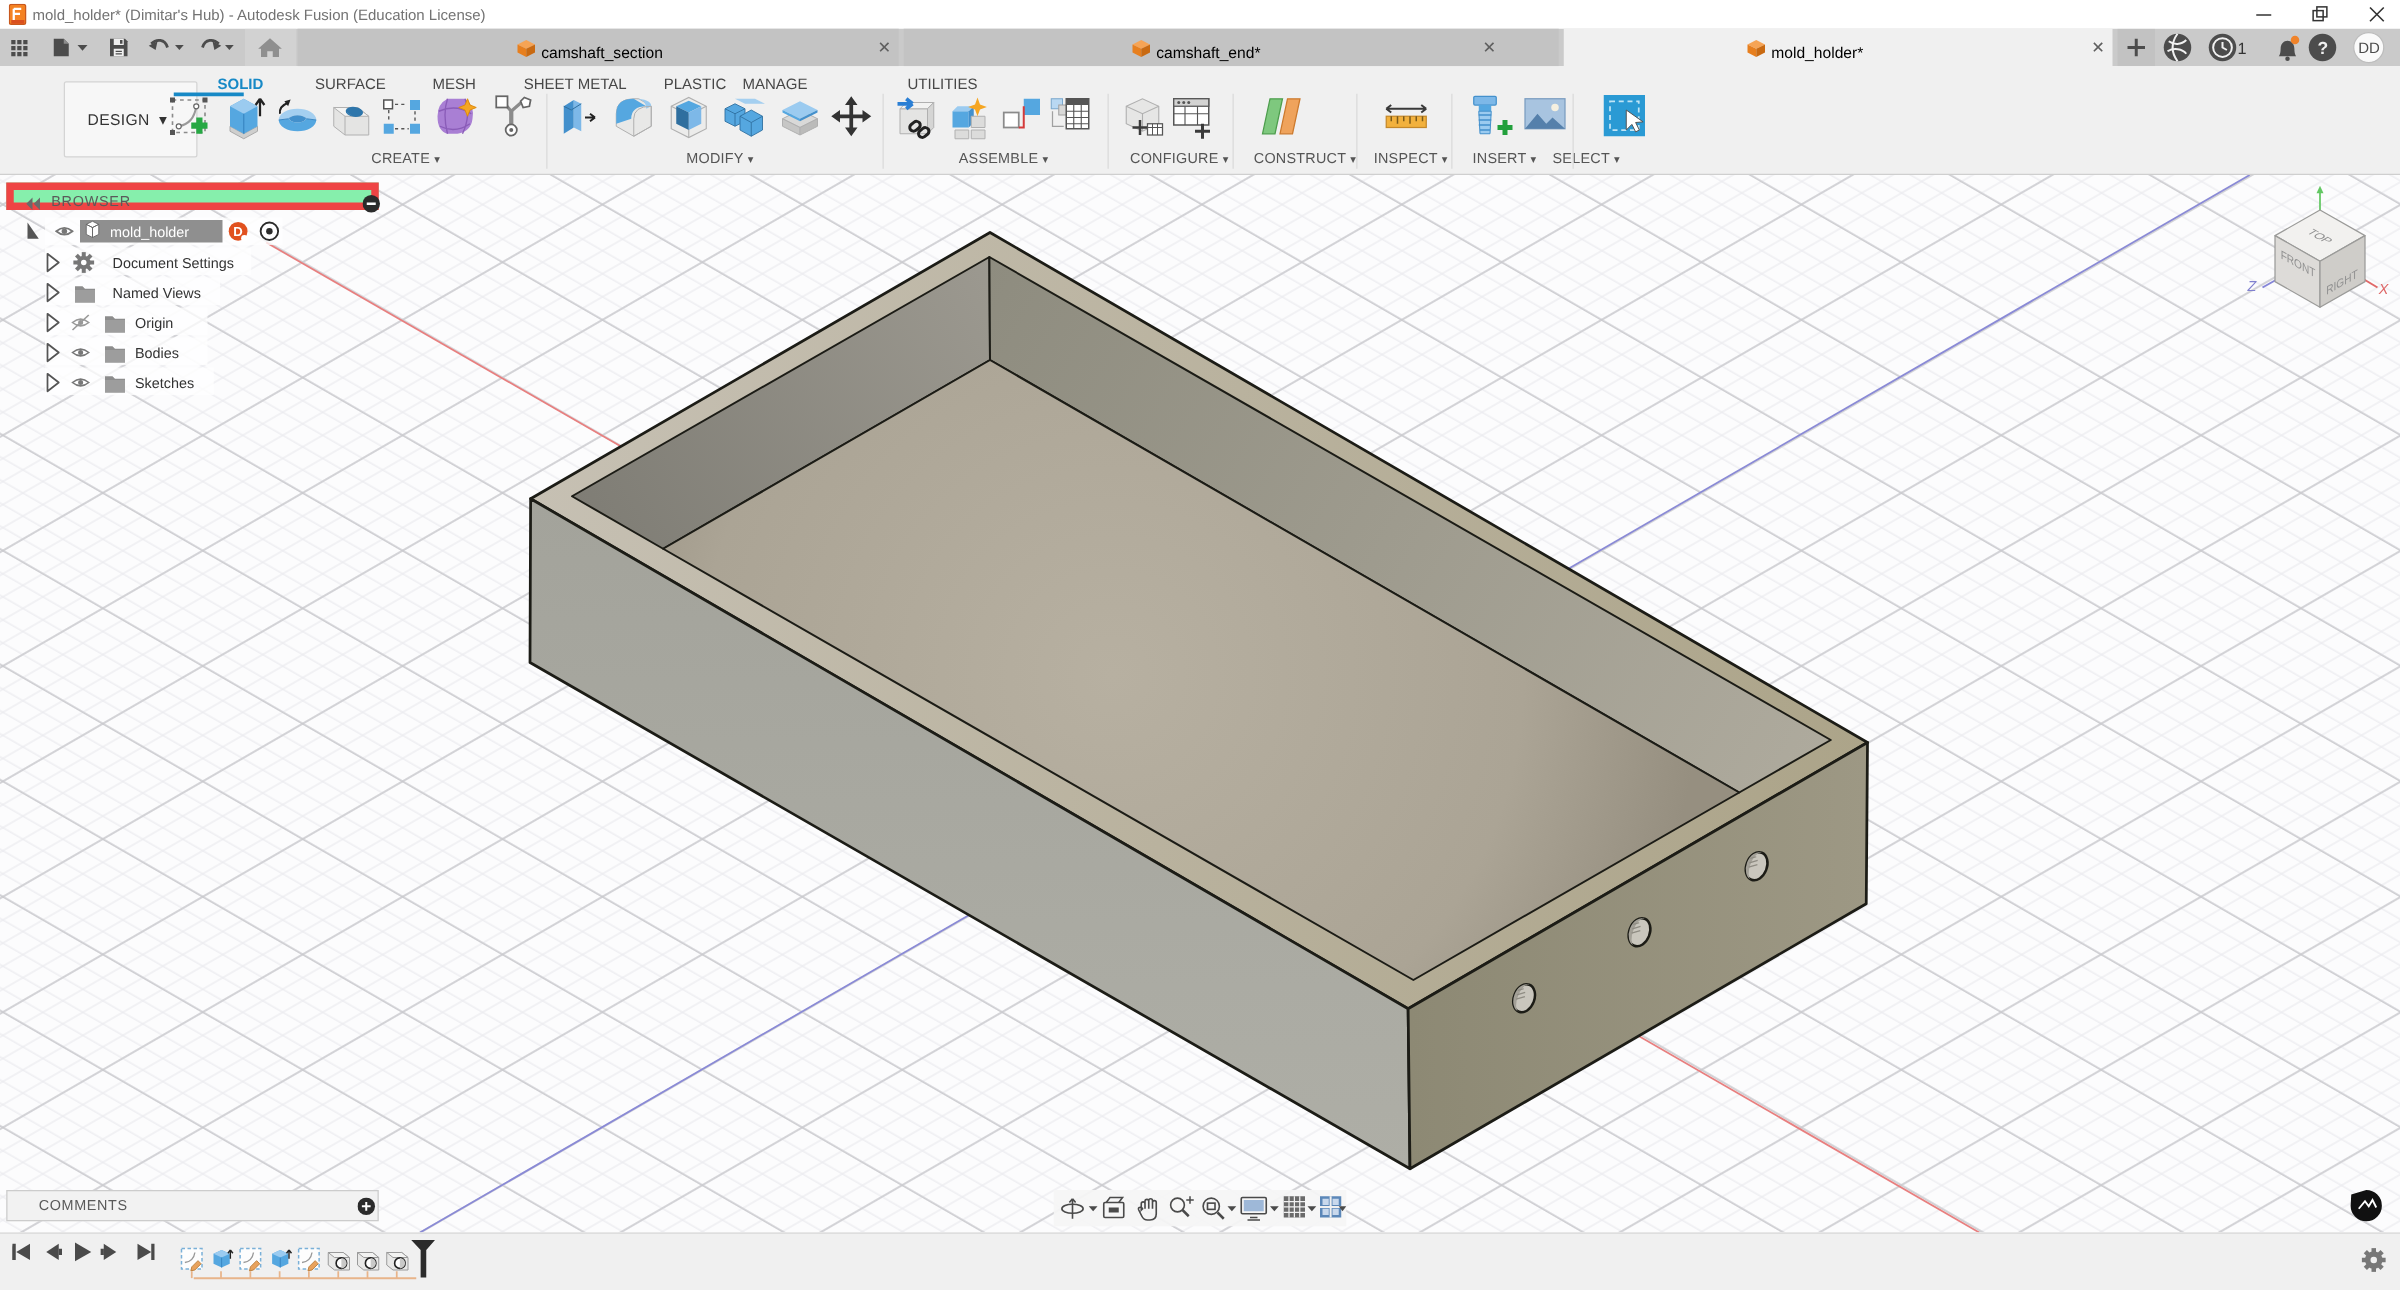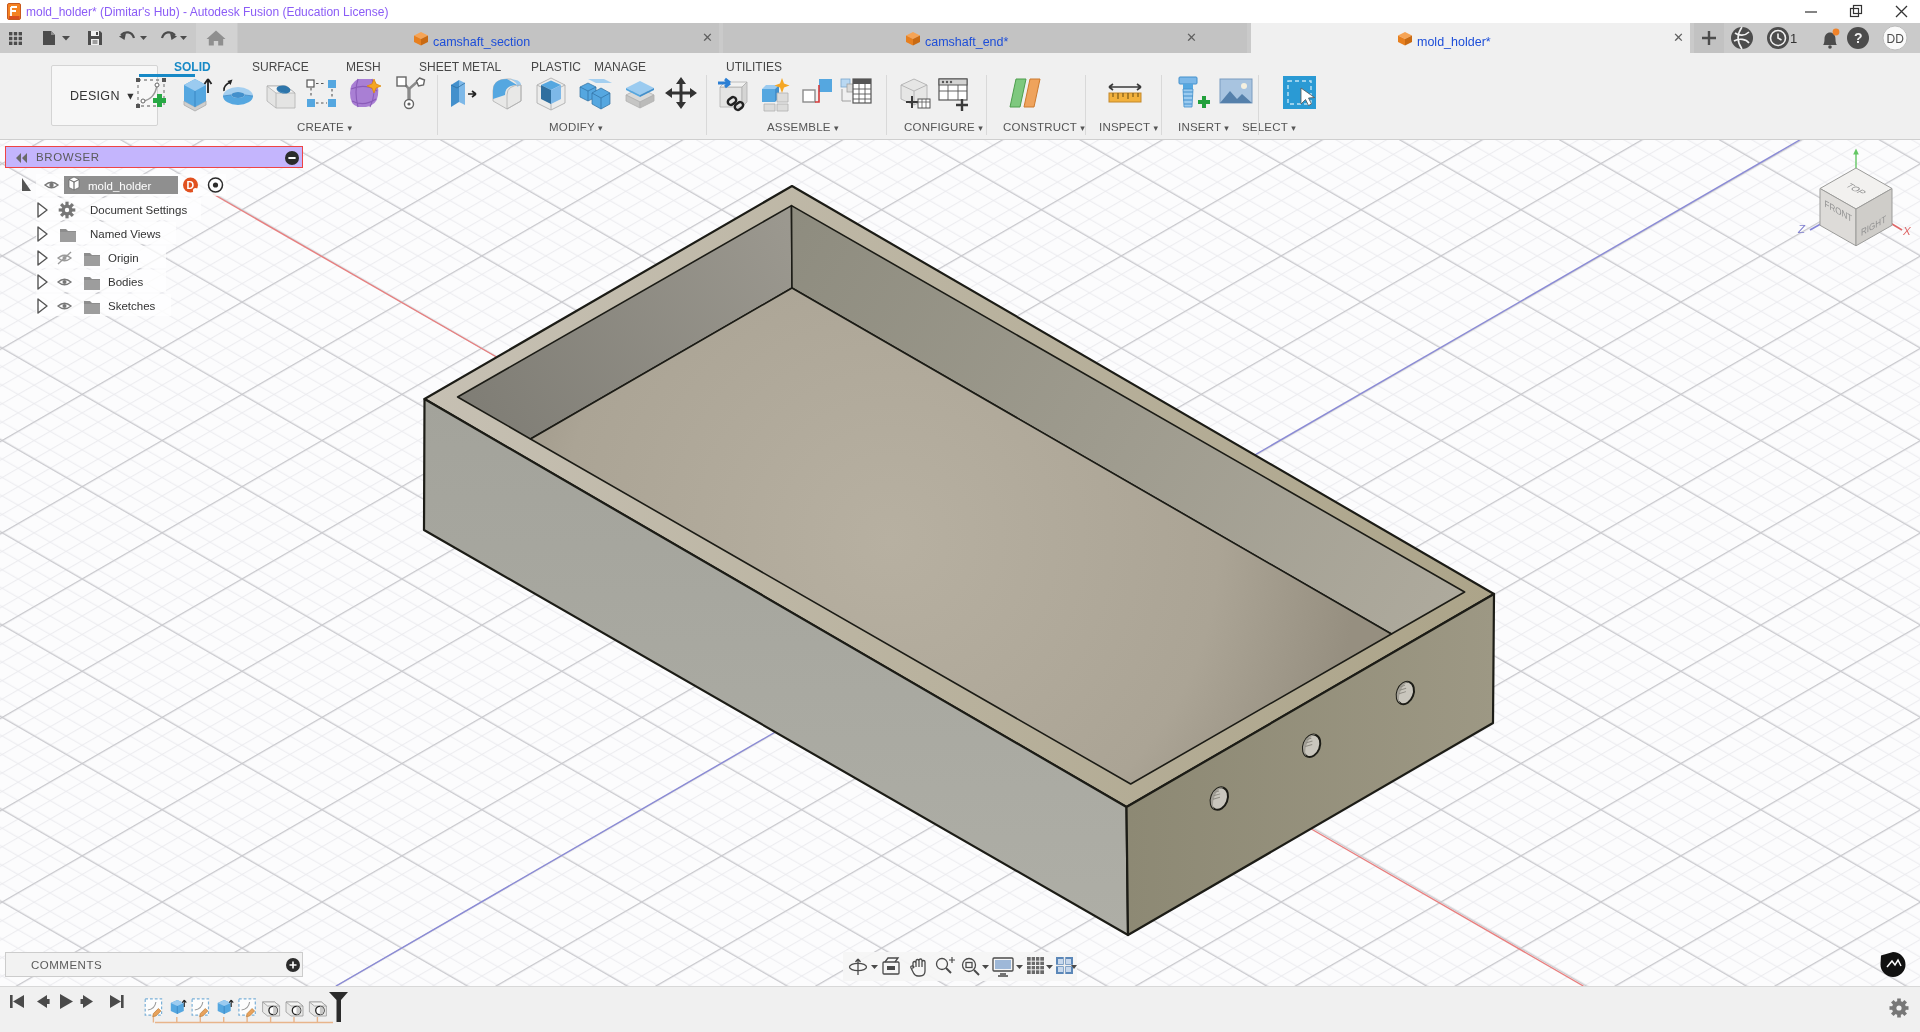--- a/index.html
+++ b/index.html
@@ -2,45 +2,45 @@
 <html><head>
 <meta charset="utf-8">
 <style>
   * { margin:0; padding:0; box-sizing:border-box; }
   html,body { width:1920px; height:1032px; overflow:hidden; font-family:"Liberation Sans", sans-serif; }
   #app { position:relative; width:1920px; height:1032px; background:#fff; }
   .abs { position:absolute; }
 
   
   #titlebar { position:absolute; left:0; top:0; width:1920px; height:23px; background:#ffffff; }
-  #titletext { position:absolute; left:26px; top:5px; font-size:12px; color:#8b5cf6; }
+  #titletext { position:absolute; left:26px; top:5px; font-size:12px; color:#737373; }
 
   
   #tabbar { position:absolute; left:0; top:23px; width:1920px; height:30px; background:#cacaca; }
   .tab { position:absolute; top:0; height:30px; background:#c3c3c3; }
   .tab.active { background:#f0f0f0; }
-  .tablabel { position:absolute; top:12px; font-size:12.5px; color:#1d4ed8; white-space:nowrap; }
+  .tablabel { position:absolute; top:12px; font-size:12.5px; color:#000000; white-space:nowrap; }
   .tabx { position:absolute; top:7px; font-size:13px; color:#5f5f5f; }
 
   
   #ribbon { position:absolute; left:0; top:53px; width:1920px; height:87px; background:#f0f0f0; border-bottom:1px solid #cfcfcf; }
   #designbtn { position:absolute; left:14px; top:12px; width:107px; height:61px; background:#f7f7f7; border:1px solid #d4d4d4; border-radius:2px;margin-left:37px; }
   #designbtn span { position:absolute; left:18px; top:22px; font-size:12.5px; color:#333; letter-spacing:0.3px; }
   .rtab { position:absolute; top:7px; font-size:12px; color:#474747; letter-spacing:0px;margin-left:24px; }
   .rtab.active { color:#1789c6; font-weight:bold; }
   #solidline { position:absolute; left:139px; top:21px; width:56px; height:3px; background:#1789c6; }
   .glabel { position:absolute; top:68px; font-size:11.5px; color:#555; letter-spacing:0.2px; }
   .gsep { position:absolute; top:22px; width:1px; height:60px; background:#d9d9d9; }
   .gcaret { font-size:9px; color:#555; }
 
   
   #viewport { position:absolute; left:0; top:140px; width:1920px; height:846px; background:#fcfcfd; }
 
   
-  #browserhdr { position:absolute; left:5px; top:6px; width:298px; height:22px; background:#c4b5fd; border:1px solid #ef4444; }
+  #browserhdr { position:absolute; left:5px; top:6px; width:298px; height:22px; background:#86efac; border:6px solid #ef4444; }
   #browserhdr .t { position:absolute; left:30px; top:4px; font-size:11.5px; color:#5a5a5a; letter-spacing:0.6px; }
 
   
   #commentsbar { position:absolute; left:5px; top:812px; width:298px; height:25px; background:#f2f2f2; border:1px solid #cccccc; }
   #commentsbar .t { position:absolute; left:25px; top:6px; font-size:11.5px; color:#5a5a5a; letter-spacing:0.5px; }
 
   
   #navbar { position:absolute; left:843px; top:812px; width:234px; height:29px; background:rgba(245,245,245,0.92); }
 
   

